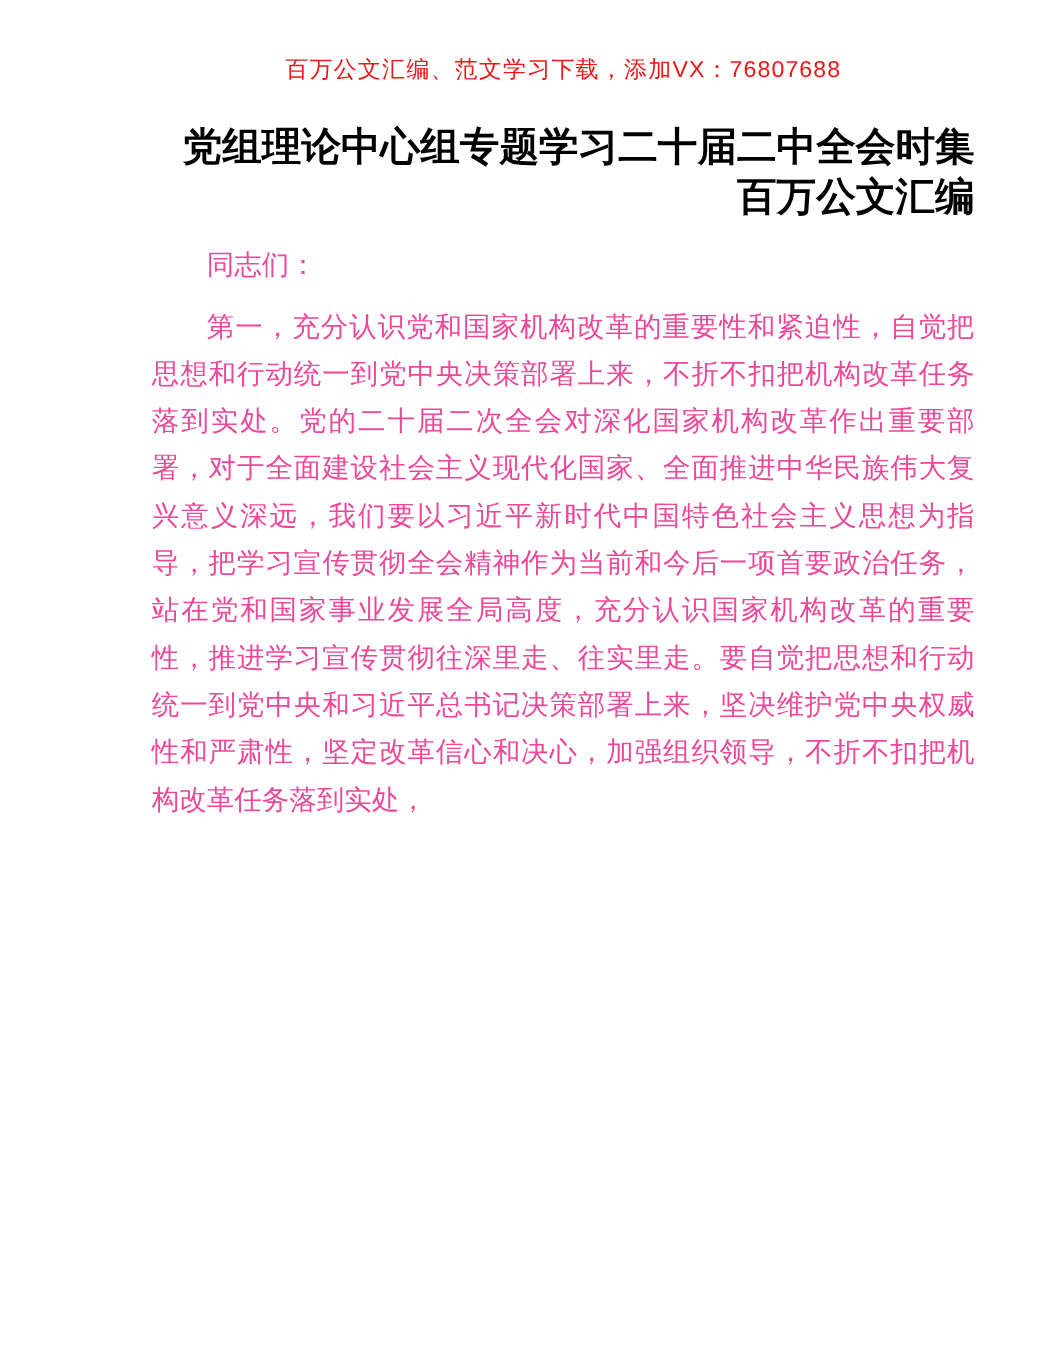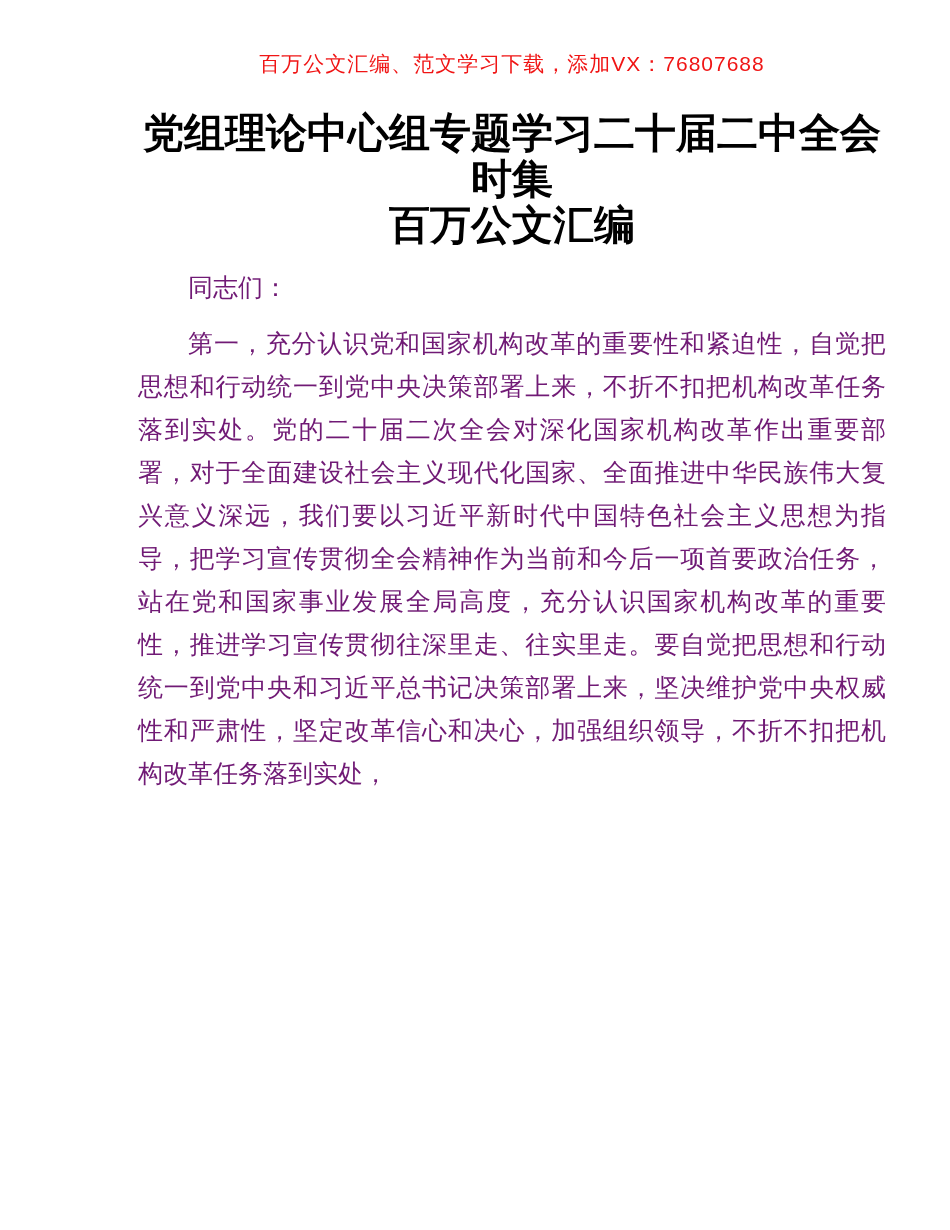--- a/index.html
+++ b/index.html
@@ -24,33 +24,33 @@
   .ad-notice {
     text-align: center;
     font-size: 21px;
     line-height: 28px;
     letter-spacing: 1px;
     font-weight: 400;
     white-space: nowrap;
   }
   .doc-title {
     margin: 32px 0 18px 0;
-    text-align: center;
-    font-size: 41px;
+    text-align: right;
+    font-size: 36px;
     line-height: 46px;
     font-weight: 700;
     color: #000000;
   }
   .doc-title .title-line {
     display: block;
   }
   .body-text {
     font-size: 25px;
     line-height: 43px;
-    color: #701a75;
+    color: #ec4899;
   }
   .salutation {
     margin: 0 0 13px 0;
     text-indent: 2em;
   }
   .para {
     margin: 0 0 21px 0;
     text-indent: 2em;
     text-align: justify;
     text-justify: inter-ideograph;

